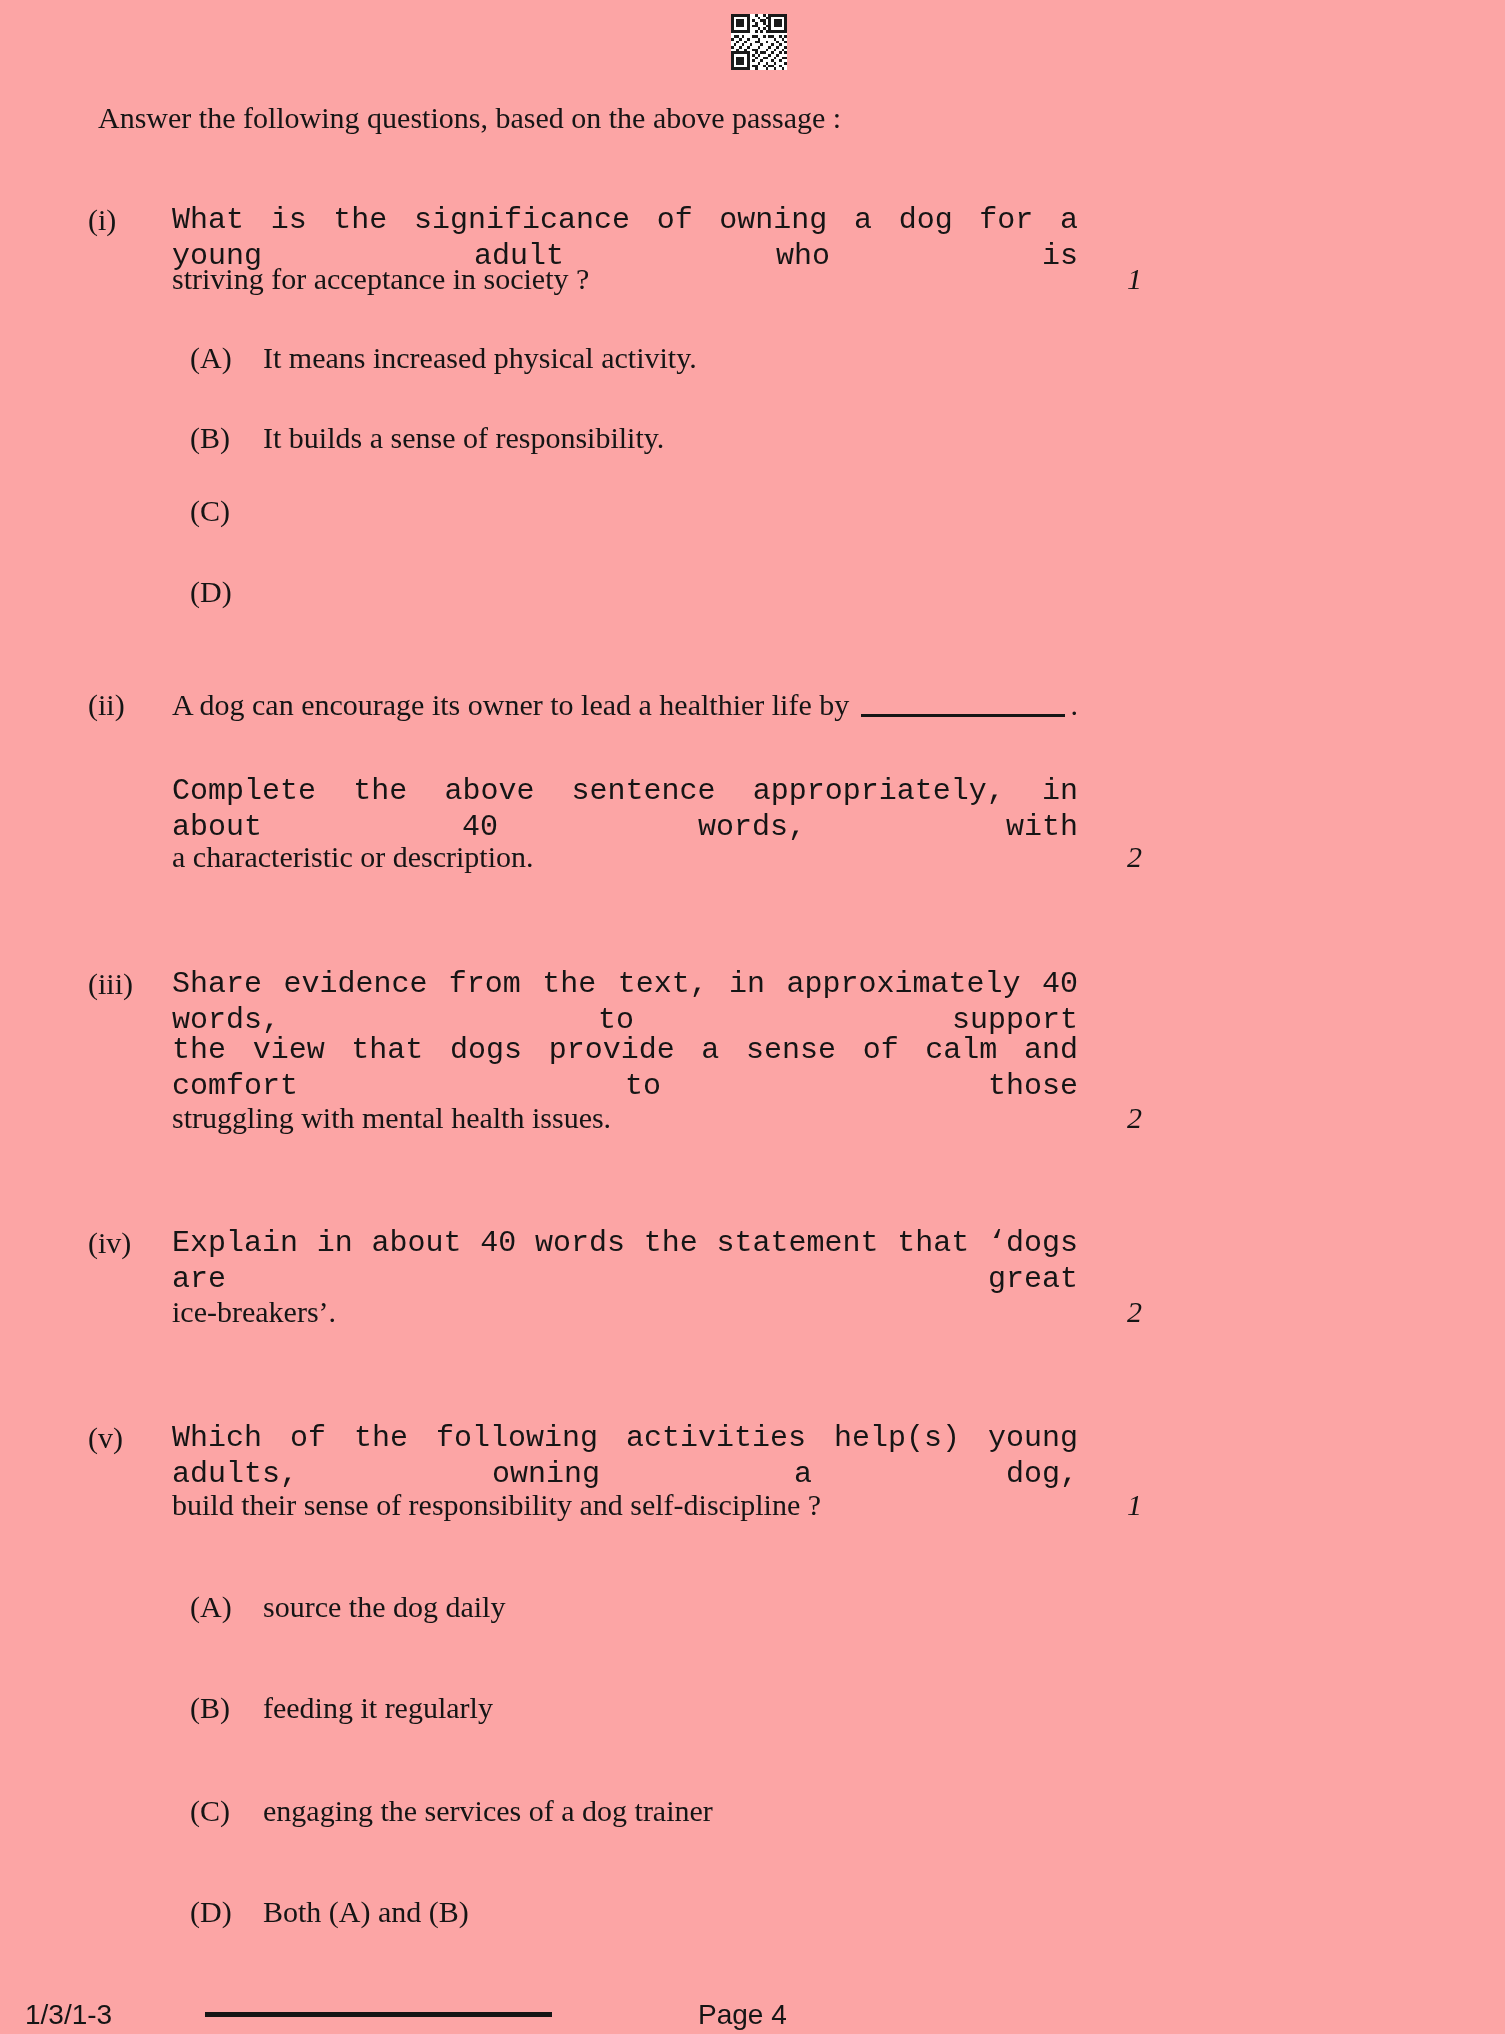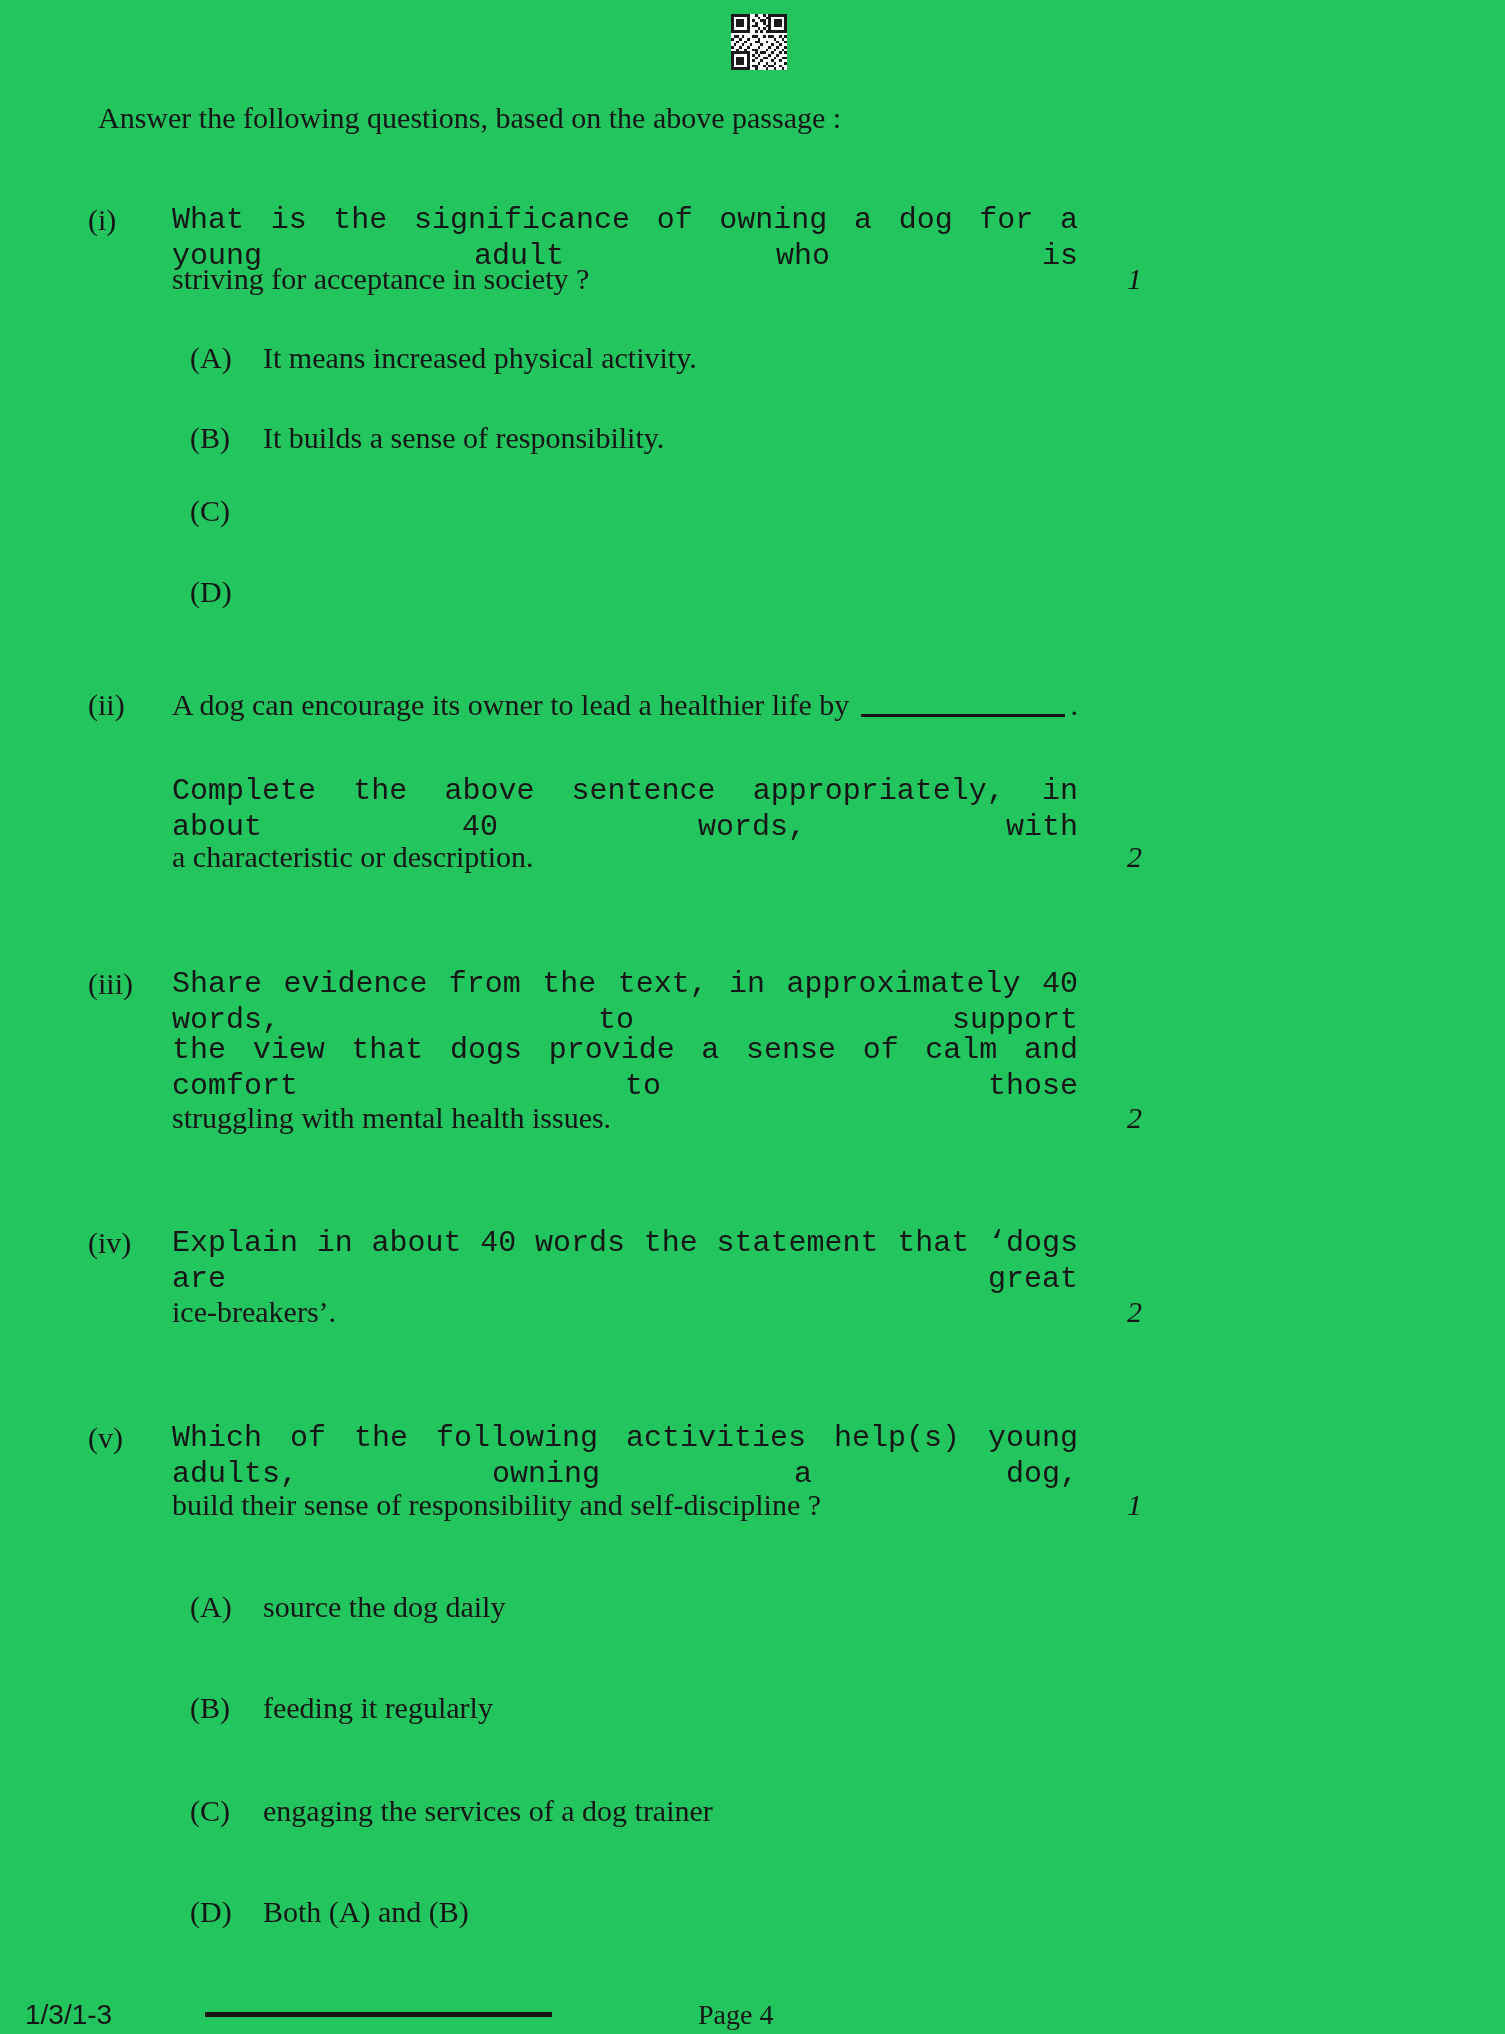--- a/index.html
+++ b/index.html
@@ -1,21 +1,21 @@
 <!DOCTYPE html>
 <html><head>
 <meta charset="utf-8">
 <style>
   * { margin: 0; padding: 0; box-sizing: border-box; }
   html, body { background: #ffffff; }
   .page {
     position: relative;
     width: 1505px;
     height: 2034px;
-    background: #22c55e;
+    background: #fca5a5;
     color: #151515;
     font-family: "Liberation Serif", "DejaVu Serif", serif;
     font-size: 30px;
     overflow: hidden;
   }
   .line {
     position: absolute;
     height: 36px;
     line-height: 36px;
   }
@@ -48,21 +48,21 @@
     font-family: "Liberation Sans", "DejaVu Sans", sans-serif;
     font-size: 28px;
   }
   .footer-code { left: 25px; top: 1997px; }
   .footer-line {
     position: absolute;
     left: 205px; top: 2012px;
     width: 347px; height: 5px;
     background: #151515;
   }
-  .footer-page { left: 698px; top: 1997px; font-family: Liberation Serif, serif; }
+  .footer-page { left: 698px; top: 1997px; }
 </style>
 </head>
 <body>
 
 <div class="page">
 
   <div class="qr">
     <svg viewBox="0 0 21 21" shape-rendering="crispEdges">
       <rect width="21" height="21" fill="#ffffff"></rect>
       <g fill="#1a1a1a">

